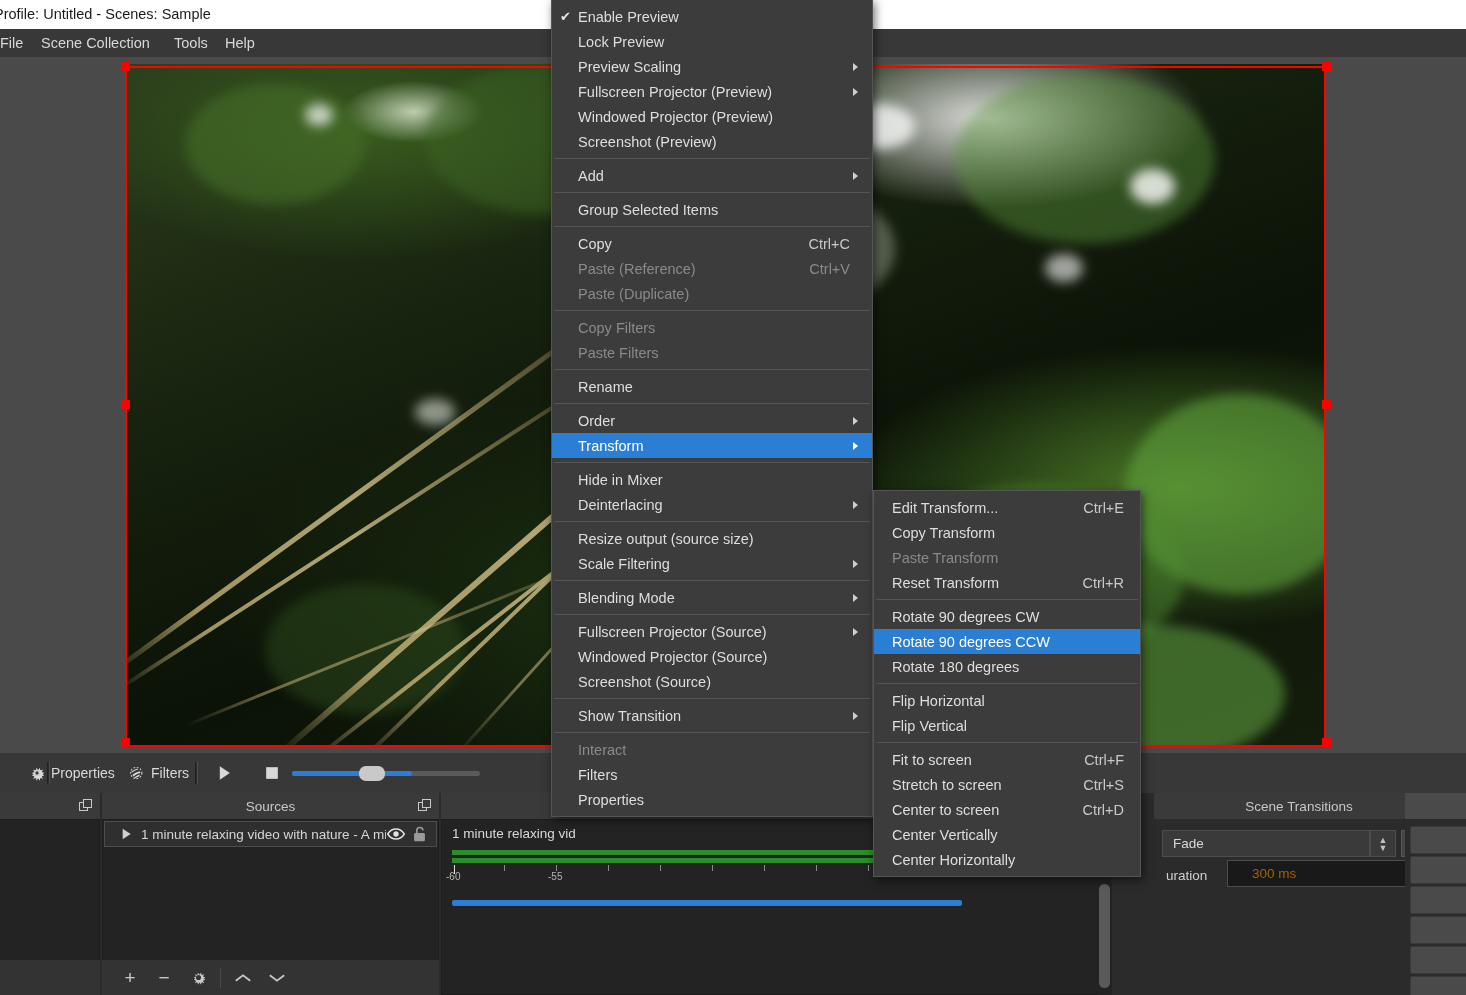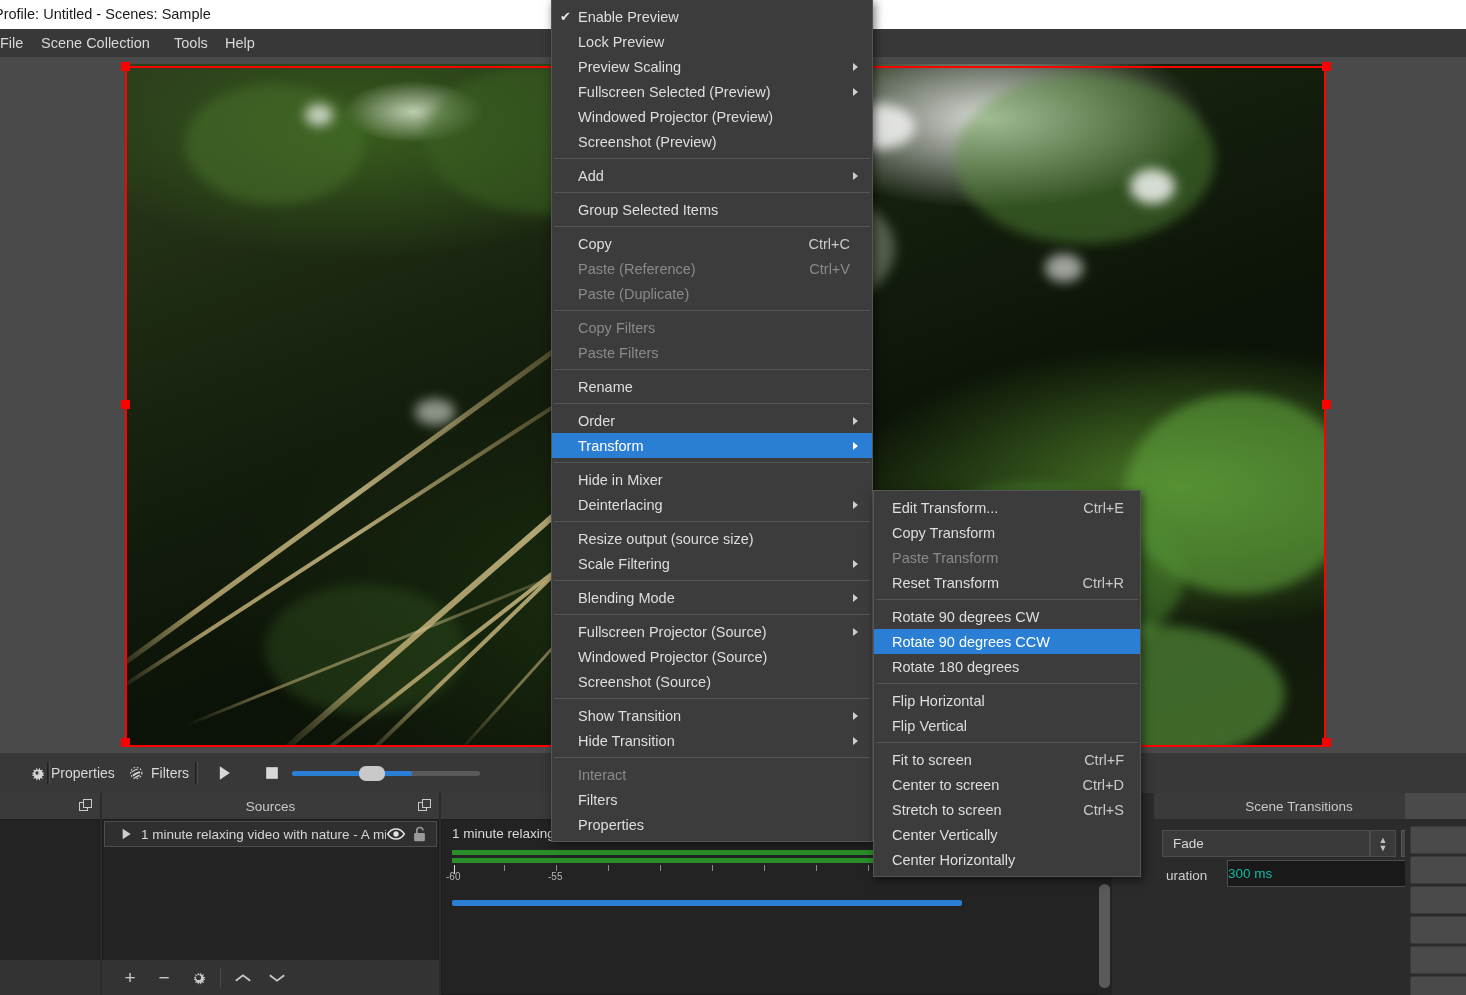--- a/index.html
+++ b/index.html
@@ -137,21 +137,21 @@
     position:absolute; width:26px; background:#3a3a3a; border:1px solid #4d4d4d;
     display:flex; flex-direction:column; align-items:center; justify-content:center;
     color:#c0c0c0; font-size:9px; line-height:8px;
   }
   .gearbtn {
     position:absolute; background:#454545; border:1px solid #555;
     display:flex;align-items:center;justify-content:center;
   }
   .numfield {
     position:absolute; background:#191919; border:1px solid #4d4d4d;
-    color:#14b8a6; font-size:13.5px; display:flex; align-items:center; padding-left:0;
+    color:#a16207; font-size:13.5px; display:flex; align-items:center; padding-left:24px;
   }
   .lbl { position:absolute; color:#d0d0d0; font-size:13.5px; }
 
   
   .ctl-btn {
     position: absolute; background: #4a4a4a; border:1px solid #3a3a3a; border-radius:2px;
   }
 
   
   .vscroll { position:absolute; background:#232323; }
@@ -407,21 +407,21 @@
         <span>Enable Preview</span>
       </div>
       <div class="menu-row">
         <span>Lock Preview</span>
       </div>
       <div class="menu-row">
         <span>Preview Scaling</span>
         <span class="arrow"></span>
       </div>
       <div class="menu-row">
-        <span>Fullscreen Selected (Preview)</span>
+        <span>Fullscreen Projector (Preview)</span>
         <span class="arrow"></span>
       </div>
       <div class="menu-row">
         <span>Windowed Projector (Preview)</span>
       </div>
       <div class="menu-row">
         <span>Screenshot (Preview)</span>
       </div>
       <div class="menu-sep"></div>
       <div class="menu-row">
@@ -494,24 +494,20 @@
         <span>Windowed Projector (Source)</span>
       </div>
       <div class="menu-row">
         <span>Screenshot (Source)</span>
       </div>
       <div class="menu-sep"></div>
       <div class="menu-row">
         <span>Show Transition</span>
         <span class="arrow"></span>
       </div>
-      <div class="menu-row">
-        <span>Hide Transition</span>
-        <span class="arrow"></span>
-      </div>
       <div class="menu-sep"></div>
       <div class="menu-row dis">
         <span>Interact</span>
       </div>
       <div class="menu-row">
         <span>Filters</span>
       </div>
       <div class="menu-row">
         <span>Properties</span>
       </div>
@@ -548,28 +544,28 @@
       </div>
       <div class="menu-row">
         <span>Flip Vertical</span>
       </div>
       <div class="menu-sep"></div>
       <div class="menu-row">
         <span>Fit to screen</span>
         <span class="shortcut">Ctrl+F</span>
       </div>
       <div class="menu-row">
+        <span>Stretch to screen</span>
+        <span class="shortcut">Ctrl+S</span>
+      </div>
+      <div class="menu-row">
         <span>Center to screen</span>
         <span class="shortcut">Ctrl+D</span>
       </div>
       <div class="menu-row">
-        <span>Stretch to screen</span>
-        <span class="shortcut">Ctrl+S</span>
-      </div>
-      <div class="menu-row">
         <span>Center Vertically</span>
       </div>
       <div class="menu-row">
         <span>Center Horizontally</span>
       </div>
     </div>
 
 </div>
 
 </body></html>

